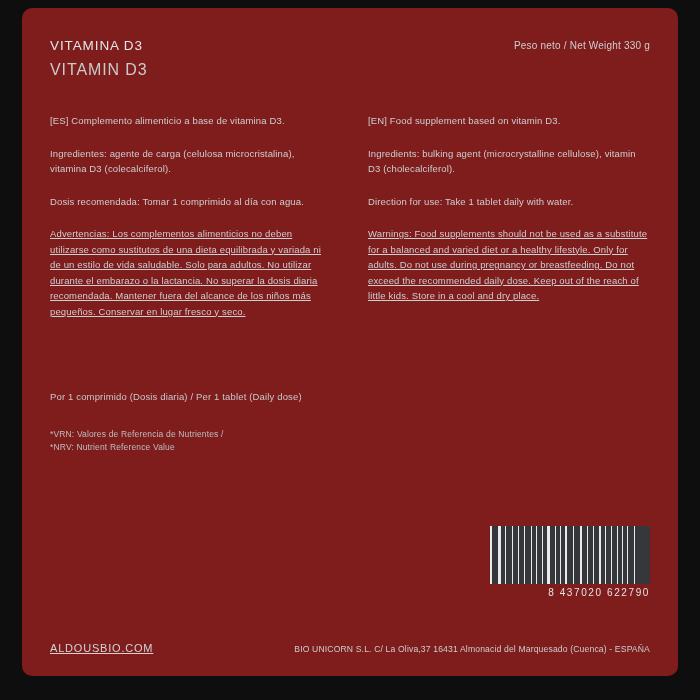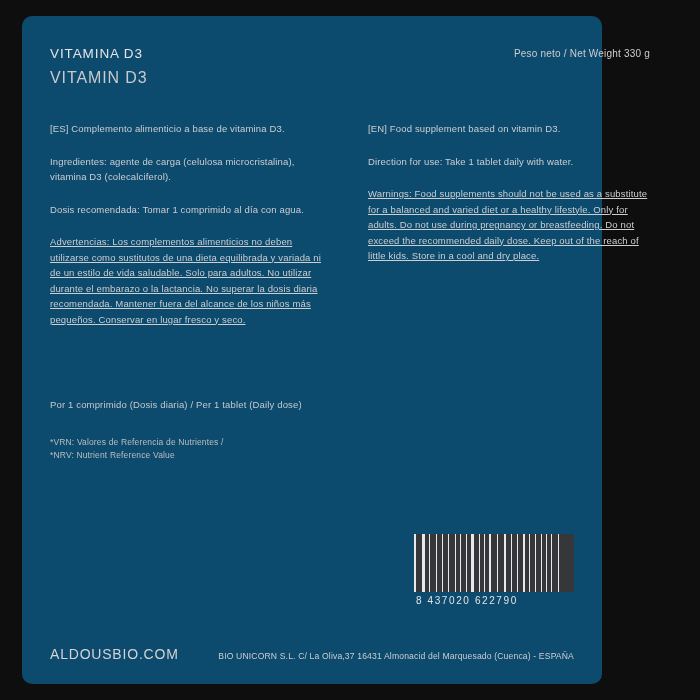--- a/index.html
+++ b/index.html
@@ -9,24 +9,24 @@
   }
   body {
     width: 700px;
     height: 700px;
     overflow: hidden;
     font-family: "Liberation Sans", sans-serif;
   }
   .label-panel {
     position: absolute;
     left: 22px;
-    top: 16px;
-    width: 580px;
+    top: 8px;
+    width: 656px;
     height: 668px;
-    background: #0c4a6e;
+    background: #7f1d1d;
     border-radius: 10px;
     color: #d9dadb;
     box-sizing: border-box;
   }
   .inner {
     position: absolute;
     left: 28px;
     top: 30px;
     width: 600px;
   }
@@ -137,38 +137,39 @@
   .barcode span {
     display: block;
     background: #e8e9ea;
     height: 100%;
   }
   .barcode-num {
     font-size: 10px;
     color: #e3e4e5;
     letter-spacing: 1.6px;
     margin-top: 3px;
-    text-align: left;
+    text-align: right;
     padding-left: 2px;
     font-family: "Liberation Sans", sans-serif;
   }
   .footer {
     position: absolute;
     left: 28px;
     right: 28px;
     bottom: 22px;
     display: flex;
     justify-content: space-between;
     align-items: baseline;
     font-size: 9px;
     color: #d2d3d5;
   }
   .brand-site {
     letter-spacing: 0.8px;
-    font-size: 14px;
+    font-size: 11px;
+    text-decoration: underline;
   }
   .company {
     letter-spacing: 0.15px;
     font-size: 8.6px;
     color: #cccdcf;
   }
 </style>
 </head>
 <body>
 
@@ -188,20 +189,21 @@
 
       <div class="col">
         <p class="para">[ES] Complemento alimenticio a base de vitamina D3.</p>
         <p class="para">Ingredientes: agente de carga (celulosa microcristalina), vitamina D3 (colecalciferol).</p>
         <p class="para">Dosis recomendada: Tomar 1 comprimido al día con agua.</p>
         <p class="para last">Advertencias: Los complementos alimenticios no deben utilizarse como sustitutos de una dieta equilibrada y variada ni de un estilo de vida saludable. Solo para adultos. No utilizar durante el embarazo o la lactancia. No superar la dosis diaria recomendada. Mantener fuera del alcance de los niños más pequeños. Conservar en lugar fresco y seco.</p>
       </div>
 
       <div class="col">
         <p class="para">[EN] Food supplement based on vitamin D3.</p>
+        <p class="para">Ingredients: bulking agent (microcrystalline cellulose), vitamin D3 (cholecalciferol).</p>
         <p class="para">Direction for use: Take 1 tablet daily with water.</p>
         <p class="para last">Warnings: Food supplements should not be used as a substitute for a balanced and varied diet or a healthy lifestyle. Only for adults. Do not use during pregnancy or breastfeeding. Do not exceed the recommended daily dose. Keep out of the reach of little kids. Store in a cool and dry place.</p>
       </div>
 
     </div>
 
     <div class="nutri-block">
       <p class="nutri-sub">Por 1 comprimido (Dosis diaria)  / Per 1 tablet (Daily dose)</p>
 
 

